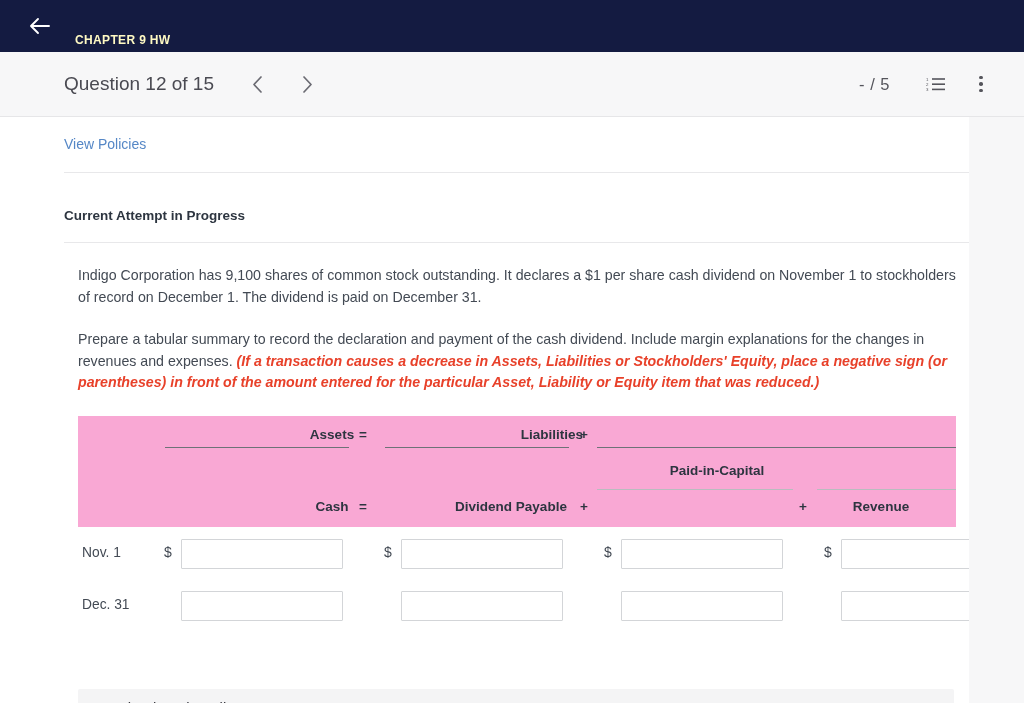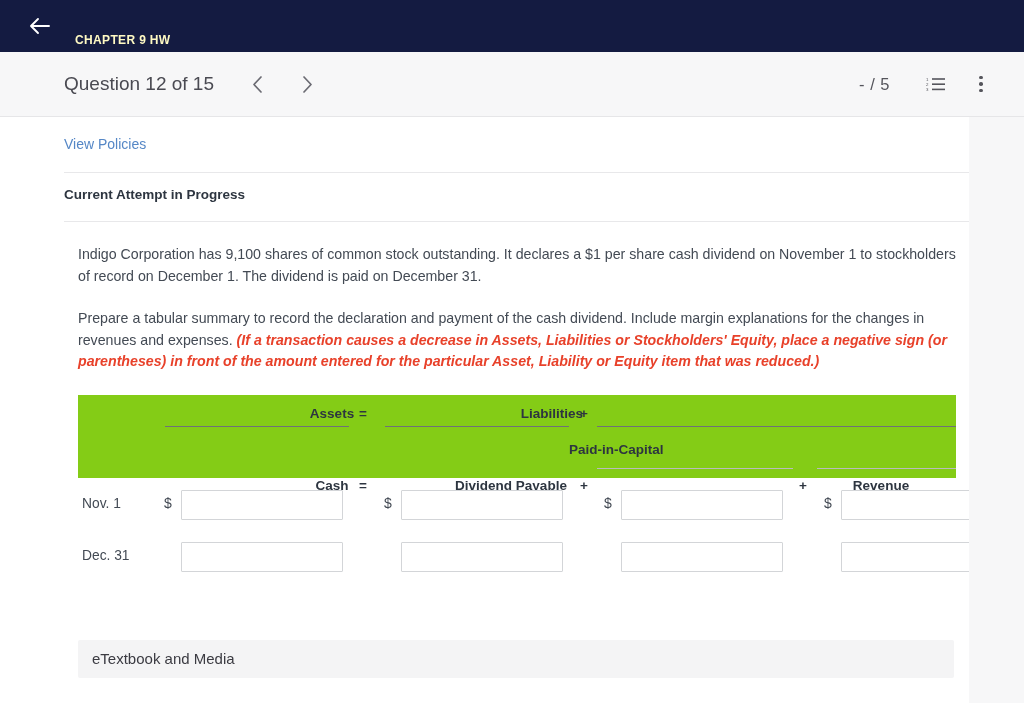--- a/index.html
+++ b/index.html
@@ -98,21 +98,21 @@
     margin-top: 21px;
     width: 905px; height: 1px;
     background: #e8e8ea;
     position: absolute;
     left: 0;
   }
   .attempt {
     font-size: 13.5px;
     font-weight: bold;
     color: #2d3540;
-    margin-top: 14px;
+    margin-top: 35px;
   }
   .rule2 {
     margin-top: 19px;
     width: 905px; height: 1px; background: #e8e8ea;
   }
 
   .body-wrap { padding-left: 14px; padding-right: 0; }
 
   .para {
     font-size: 14.2px;
@@ -129,23 +129,23 @@
   }
 
   
   .tbl {
     position: relative;
     margin-top: 22px;
     margin-left: 0px;
     width: 892px;
   }
   .thead {
-    background: #84cc16;
+    background: #f9a8d4;
     position: relative;
-    height: 83px;
+    height: 111px;
     width: 878px;
   }
   .hdr-label {
     position: absolute;
     font-size: 13.5px;
     font-weight: bold;
     color: #2d3540;
     white-space: nowrap;
   }
   .hdr-op {
@@ -274,21 +274,21 @@
 
             <div class="hdr-label" style="left:163px;top:11px;width:182px;text-align:center">Assets</div>
             <div class="hdr-op" style="left:281px;top:11px">=</div>
             <div class="hdr-label" style="left:383px;top:11px;width:182px;text-align:center">Liabilities</div>
             <div class="hdr-op" style="left:502px;top:11px">+</div>
 
             <div class="hline" style="left:87px;top:31px;width:184px"></div>
             <div class="hline" style="left:307px;top:31px;width:184px"></div>
             <div class="hline" style="left:519px;top:31px;width:359px"></div>
 
-            <div class="hdr-label" style="left:491px;top:47px;width:196px;">Paid-in-Capital</div>
+            <div class="hdr-label" style="left:541px;top:47px;width:196px;text-align:center">Paid-in-Capital</div>
             <div class="hline light" style="left:519px;top:73px;width:196px"></div>
             <div class="hline light" style="left:739px;top:73px;width:139px"></div>
 
             <div class="hdr-label" style="left:163px;top:83px;width:182px;text-align:center">Cash</div>
             <div class="hdr-op" style="left:281px;top:83px">=</div>
             <div class="hdr-label" style="left:335px;top:83px;width:196px;text-align:center">Dividend Payable</div>
             <div class="hdr-op" style="left:502px;top:83px">+</div>
             <div class="hdr-op" style="left:721px;top:83px">+</div>
             <div class="hdr-label" style="left:739px;top:83px;width:128px;text-align:center">Revenue</div>
           </div>

